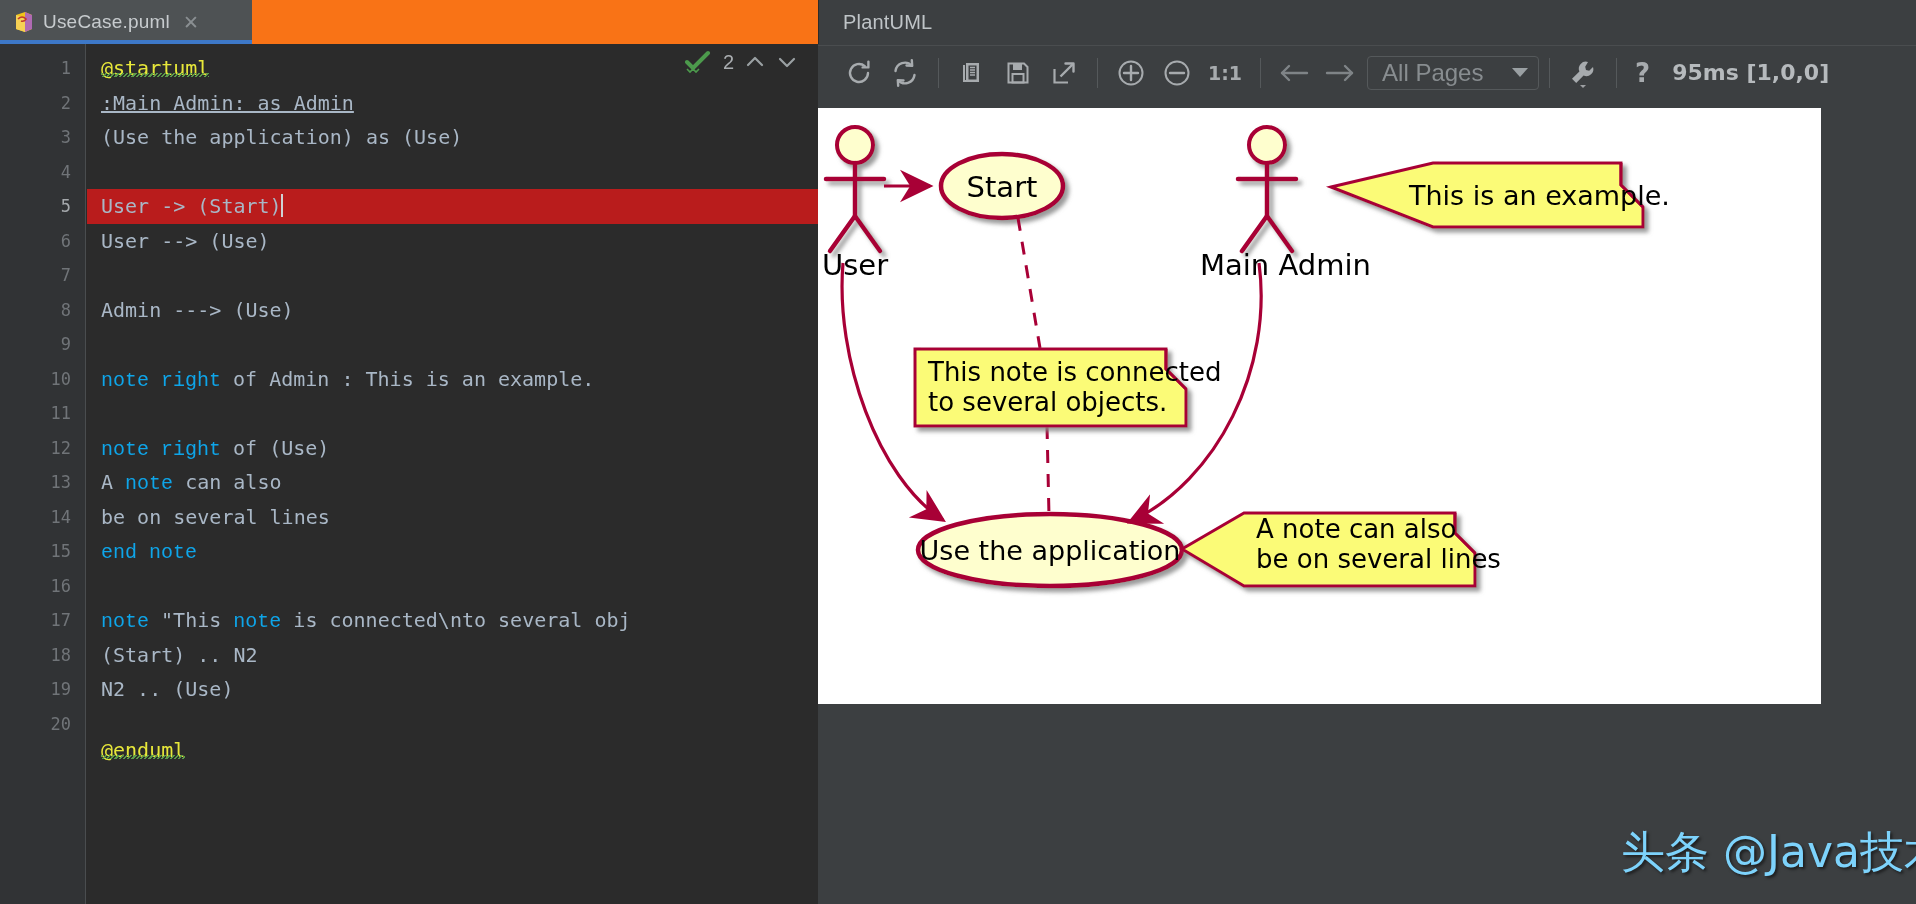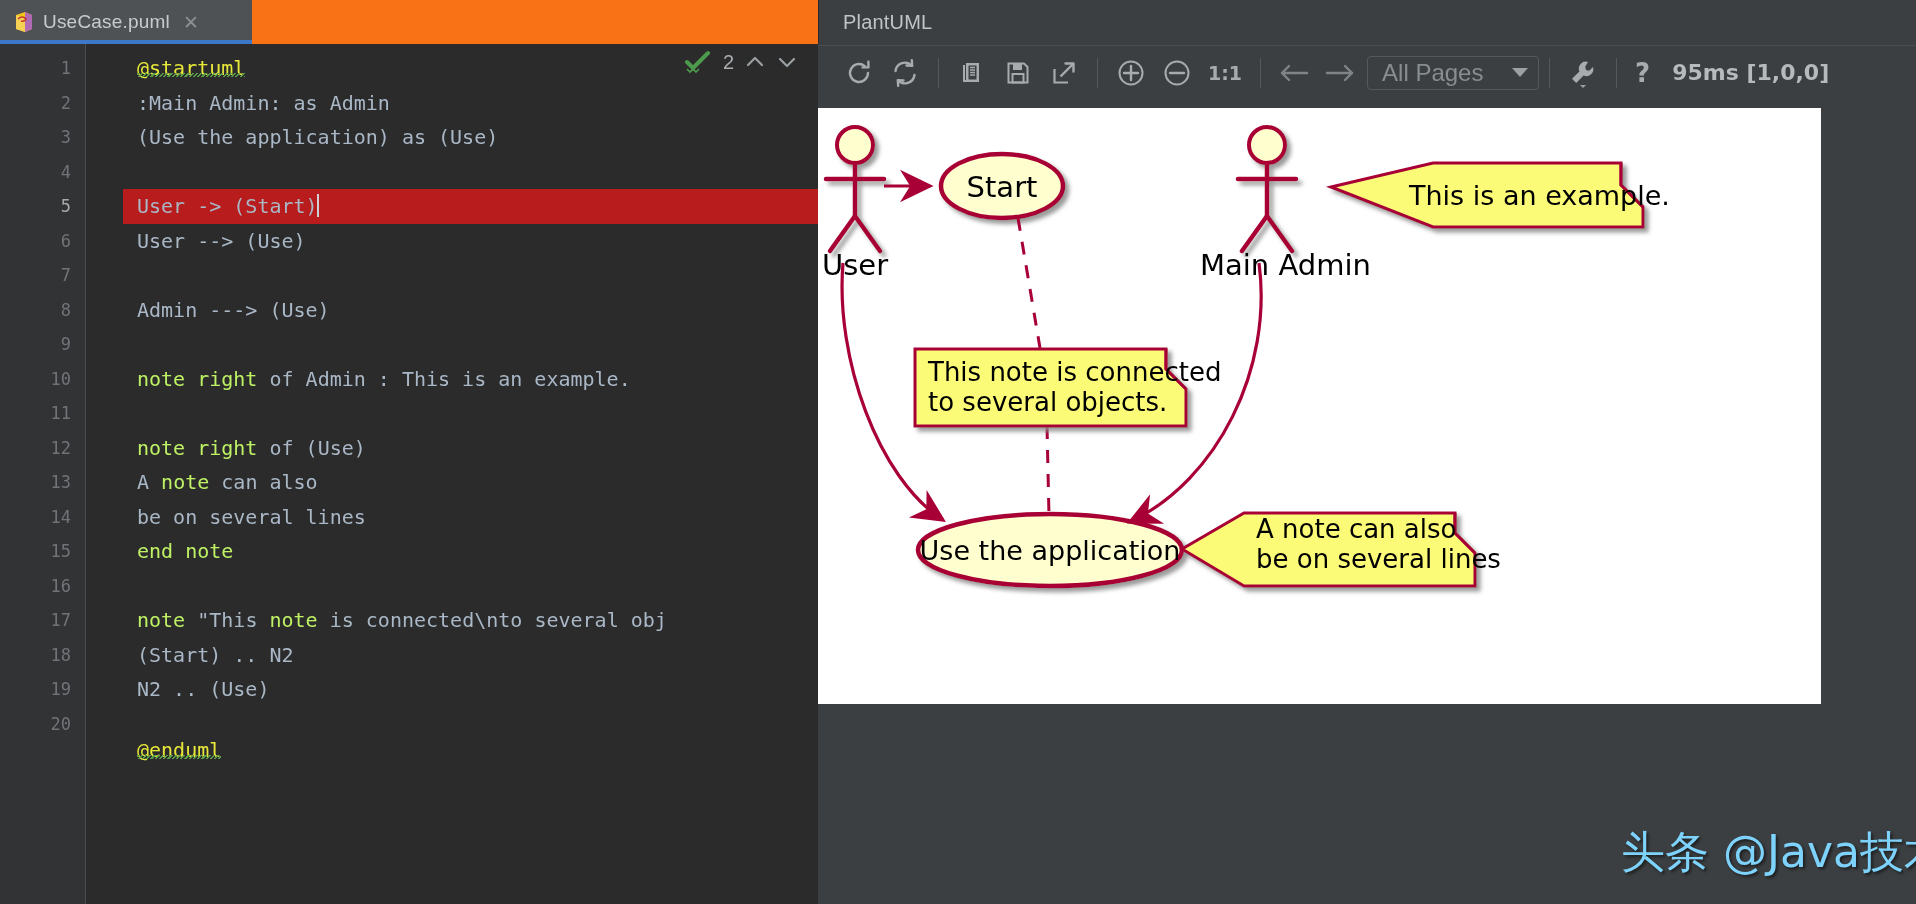--- a/index.html
+++ b/index.html
@@ -39,35 +39,35 @@
   }
   .lnum {
     position: absolute; right: 14px; width: 60px; text-align: right;
     font-family: "DejaVu Sans Mono", monospace; font-size: 17px; color: #707478;
     line-height: 34.5px; height: 34.5px;
   }
   .lnum.cur { color: #a5a9ac; }
 
   #code-area {
     position: absolute; left: 87px; top: 44px; width: 731px; height: 860px;
-    background: #2b2b2b; overflow: hidden; margin-left: 36px;
+    background: #2b2b2b; overflow: hidden;
   }
   .code-line {
     position: absolute; left: 0; width: 731px; height: 34.5px; line-height: 34.5px;
     font-family: "DejaVu Sans Mono", monospace; font-size: 20px;
     color: #a9b7c6; white-space: pre; padding-left: 14px;
   }
   .code-line.highlight { background: #b91c1c; }
   .tok-anno { color: #e8e83a; position: relative; }
   .tok-anno::after {
     content: ""; position: absolute; left: 0; right: 0; bottom: 3px; height: 4px;
     background: repeating-linear-gradient(135deg,
       #5b9c4a 0px, #5b9c4a 1.5px, transparent 1.5px, transparent 3px);
   }
-  .tok-kw { color: #bef264; }
+  .tok-kw { color: #0ea5e9; font-family: Liberation Mono, monospace; }
   .caret {
     display: inline-block; width: 2px; height: 23px; background: #cfd2d4;
     vertical-align: -4px; margin-left: -1px;
   }
 
   
   #inspect-widget {
     position: absolute; right: 20px; top: 50px;
     display: flex; align-items: center; gap: 10px; z-index: 5;
   }
@@ -171,21 +171,21 @@
         <div class="lnum" style="top: 455.5px;">14</div>
         <div class="lnum" style="top: 490px;">15</div>
         <div class="lnum" style="top: 524.5px;">16</div>
         <div class="lnum" style="top: 559px;">17</div>
         <div class="lnum" style="top: 593.5px;">18</div>
         <div class="lnum" style="top: 628px;">19</div>
         <div class="lnum" style="top: 662.5px;">20</div>
       </div>
     <div id="code-area">
         <div class="code-line" style="top: 7px;"><span class="tok-anno">@startuml</span></div>
-        <div class="code-line" style="top: 41.5px;"><span>:Main Admin: as Admin</span></div>
+        <div class="code-line" style="top: 41.5px; text-decoration: underline;"><span>:Main Admin: as Admin</span></div>
         <div class="code-line" style="top: 76px;"><span>(Use the application) as (Use)</span></div>
         <div class="code-line" style="top: 110.5px;"><span></span></div>
         <div class="code-line highlight" style="top: 145px;"><span>User -&gt; (Start)</span><span class="caret"></span></div>
         <div class="code-line" style="top: 179.5px;"><span>User --&gt; (Use)</span></div>
         <div class="code-line" style="top: 214px;"><span></span></div>
         <div class="code-line" style="top: 248.5px;"><span>Admin ---&gt; (Use)</span></div>
         <div class="code-line" style="top: 283px;"><span></span></div>
         <div class="code-line" style="top: 317.5px;"><span class="tok-kw">note right</span><span> of Admin : This is an example.</span></div>
         <div class="code-line" style="top: 352px;"><span></span></div>
         <div class="code-line" style="top: 386.5px;"><span class="tok-kw">note right</span><span> of (Use)</span></div>

